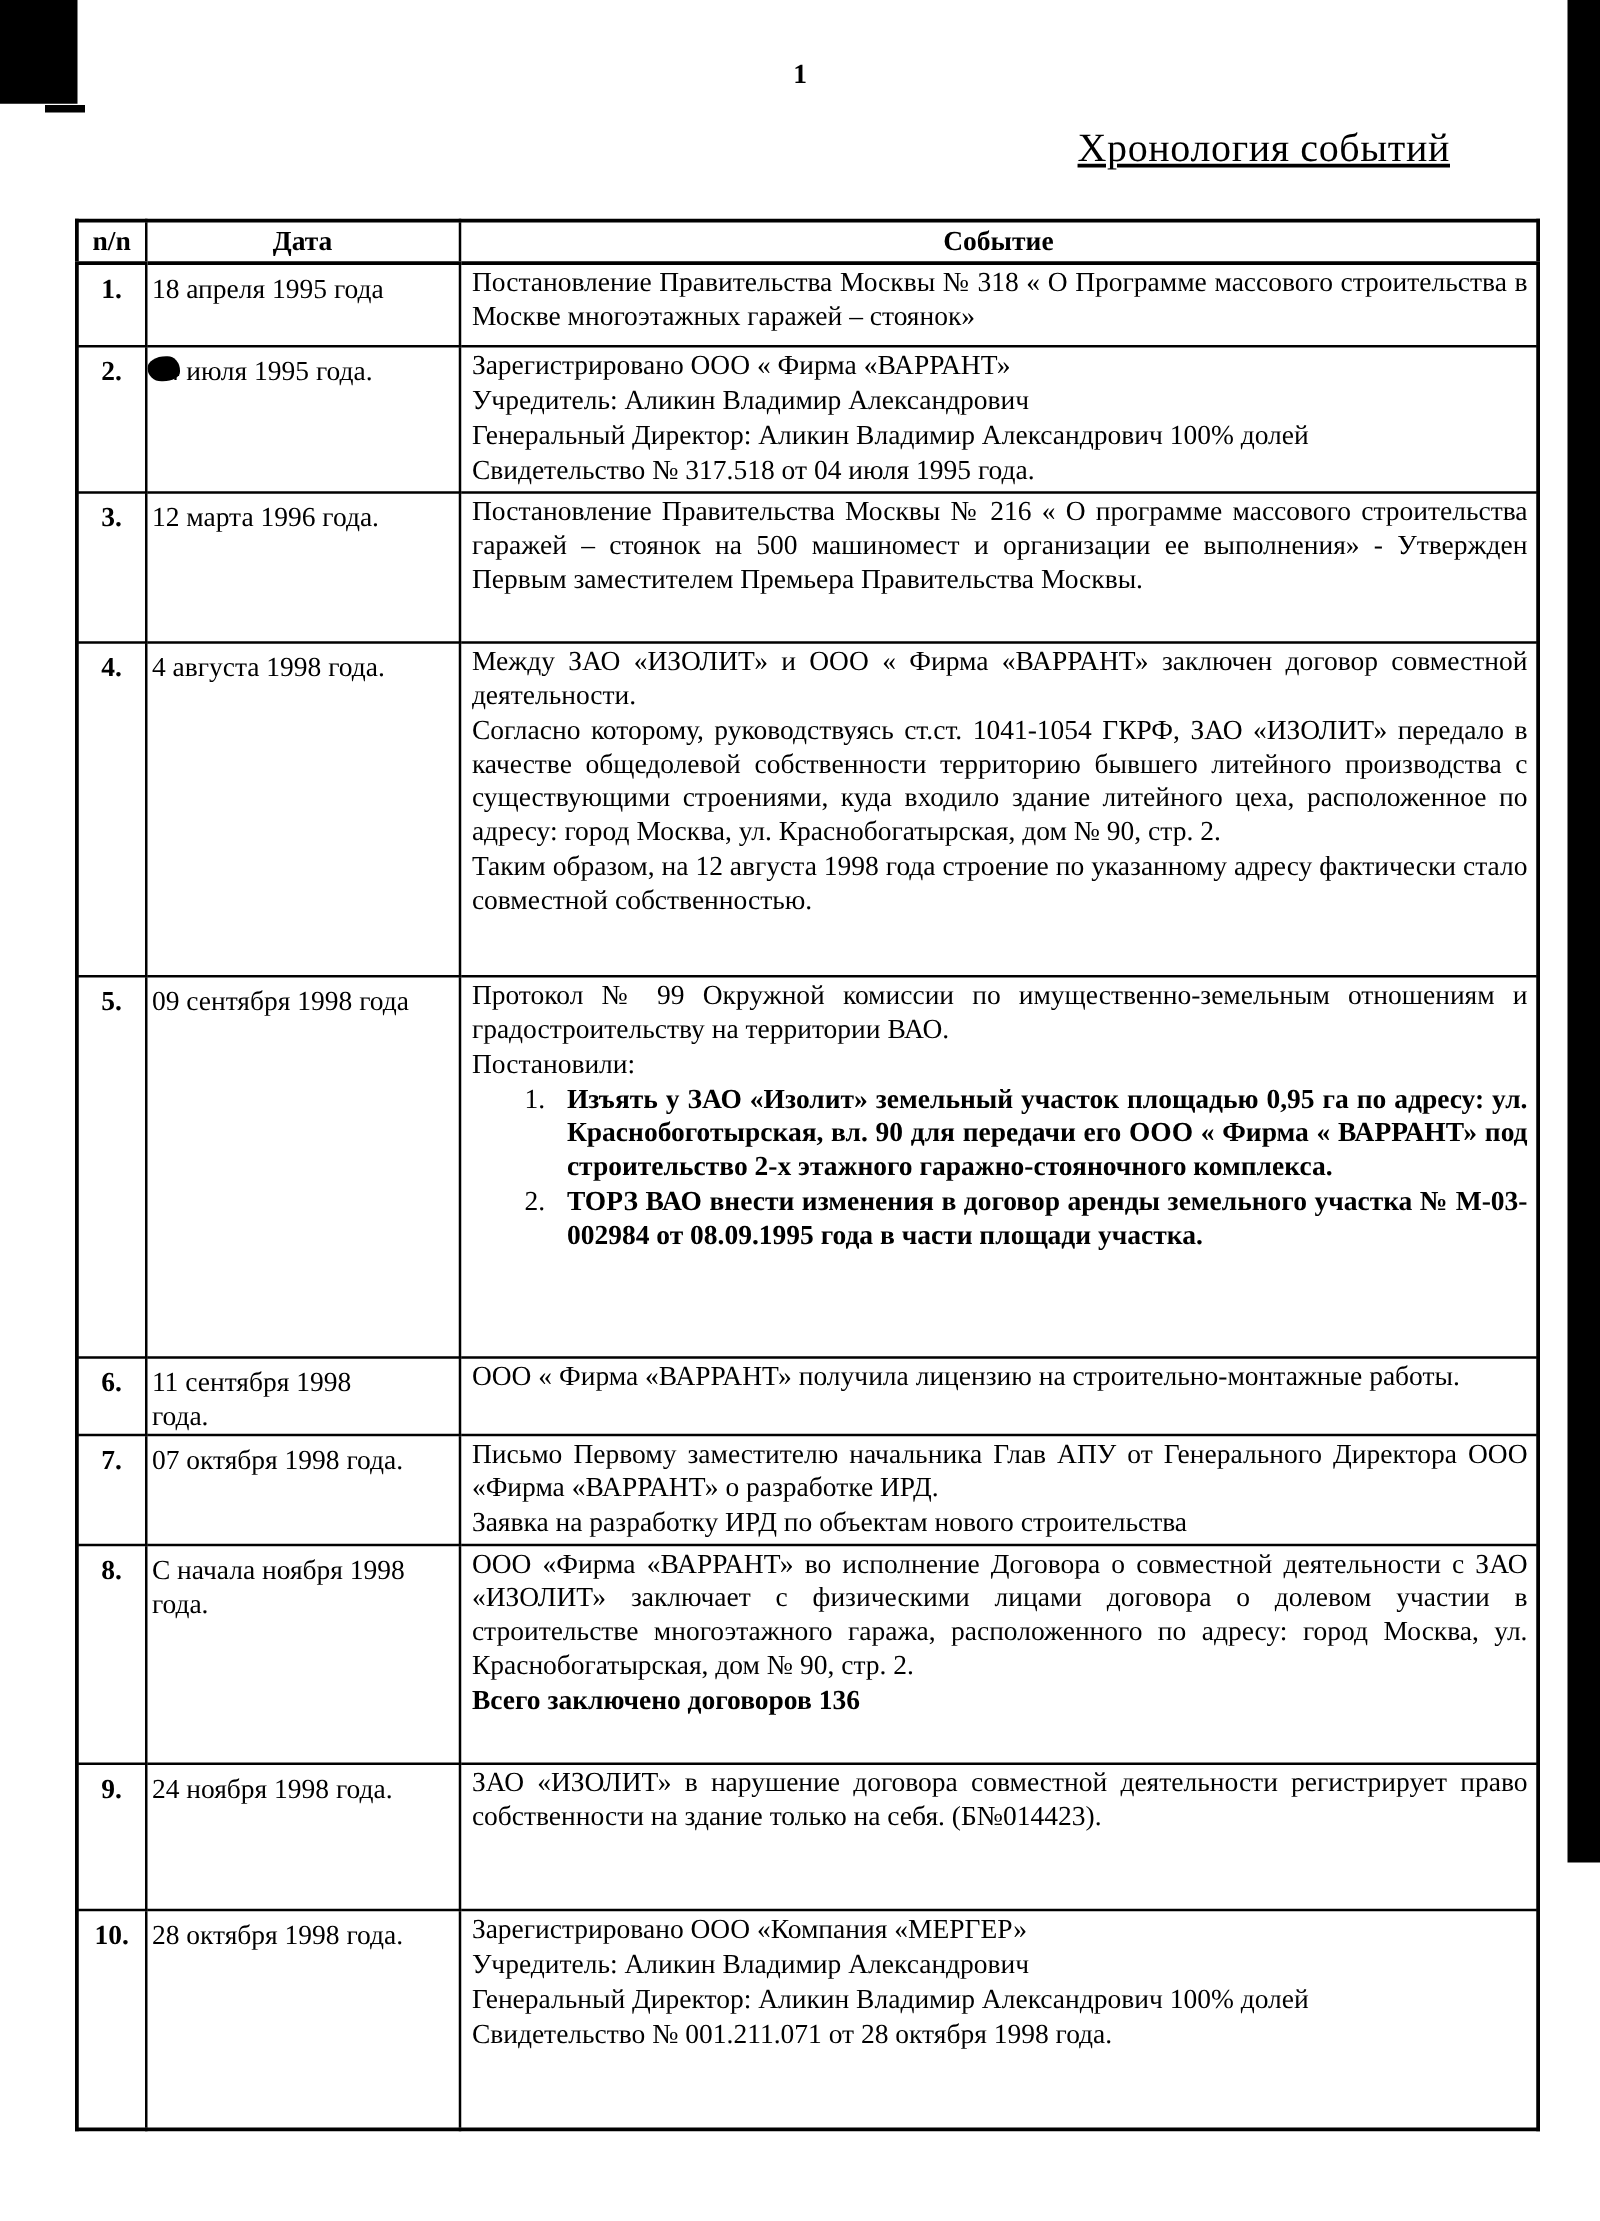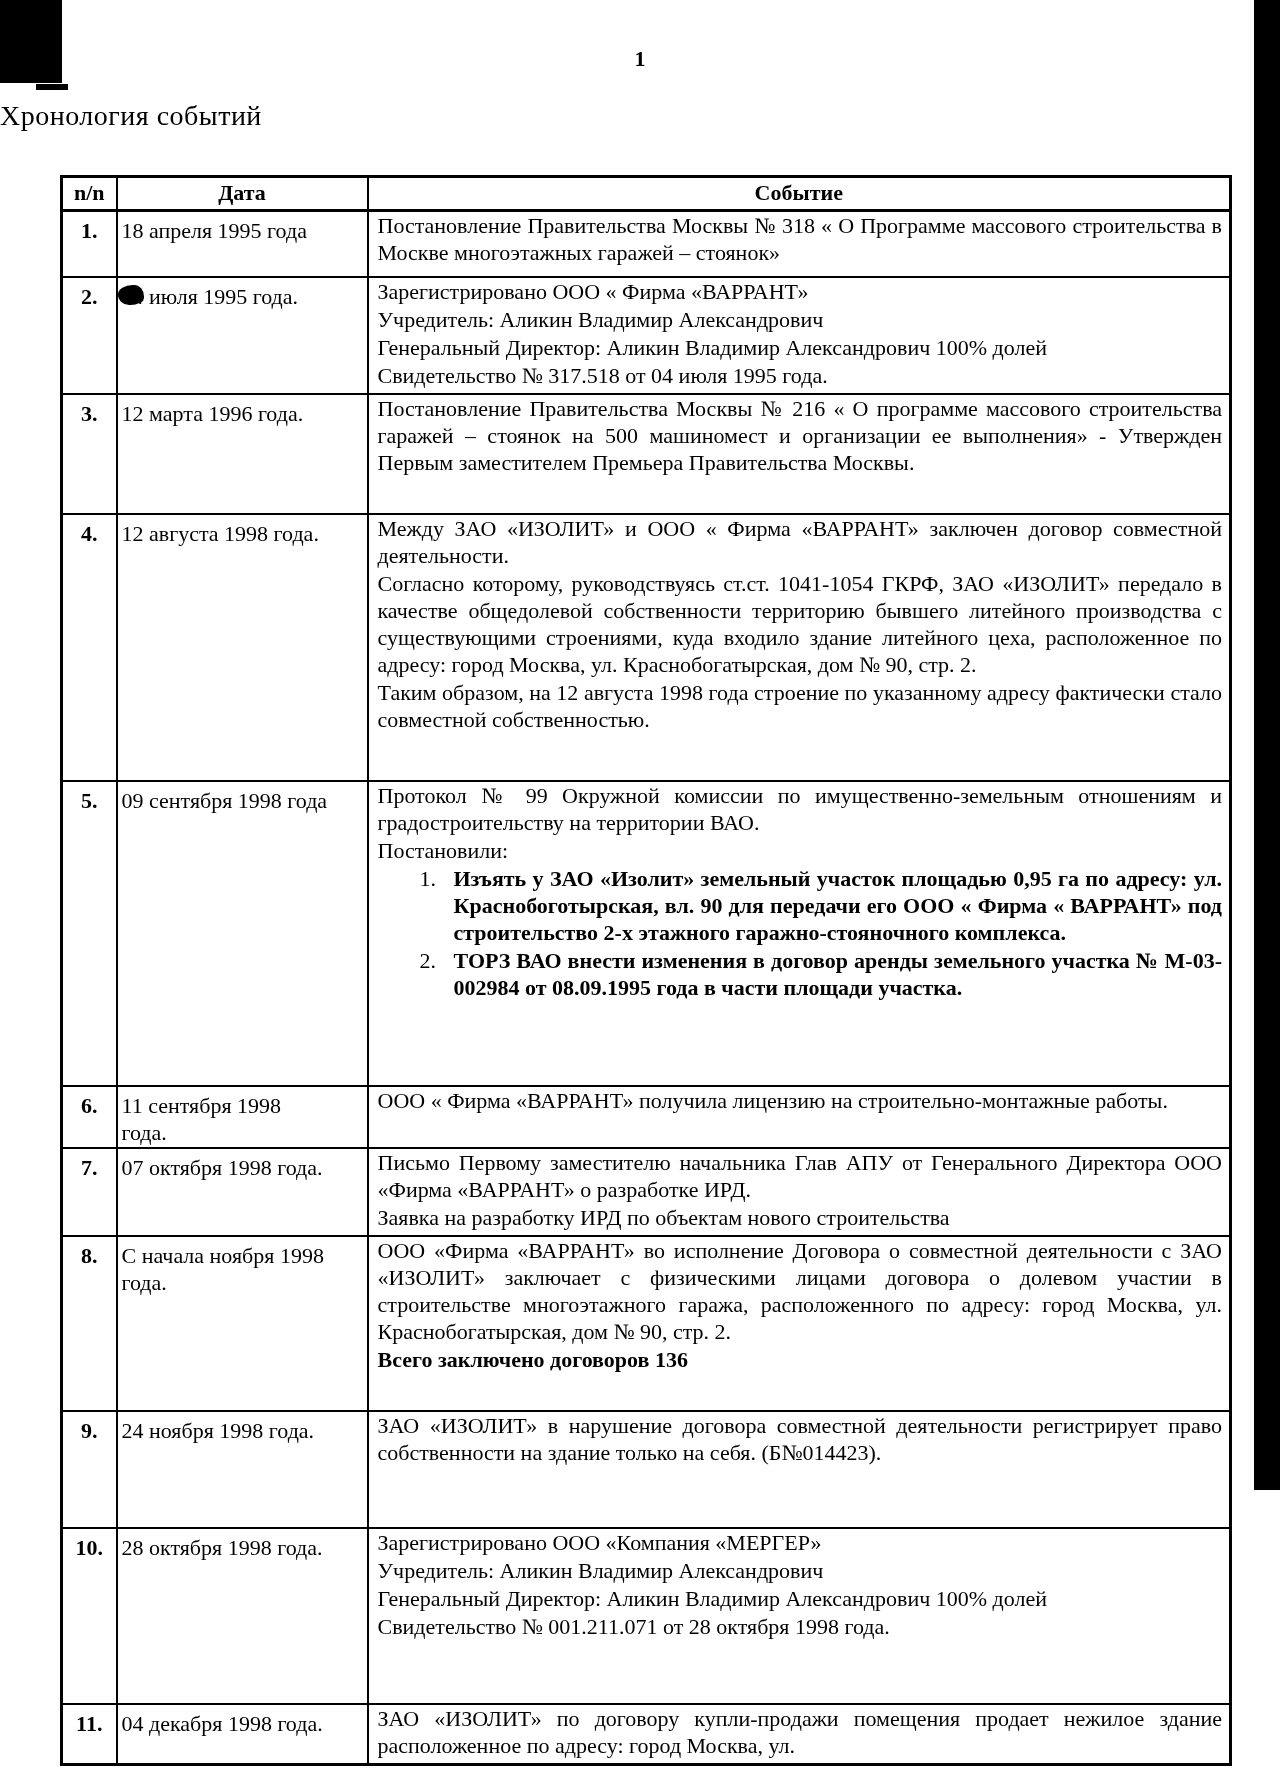--- a/index.html
+++ b/index.html
@@ -8,21 +8,21 @@
     background:#ffffff;color:#000;
     font-family:"Liberation Serif","DejaVu Serif",serif;
     position:relative;overflow:hidden;
   }
   .page-number{
     position:absolute;top:46px;left:0;width:1280px;
     text-align:center;font-weight:bold;font-size:22px;
   }
   .doc-title{
     position:absolute;top:100px;left:0;width:1160px;
-    text-align:left;font-size:28px;letter-spacing:0.5px;
+    text-align:right;font-size:32px;letter-spacing:0.5px;text-decoration:underline;
   }
   table.chrono{
     position:absolute;top:175px;left:60px;width:1169px;
     border-collapse:collapse;table-layout:fixed;
     font-size:22px;line-height:27px;
     border:3px solid #000;
   }
   .chrono th,.chrono td{border:2px solid #000;vertical-align:top;overflow:hidden;}
   .chrono thead th{
     font-weight:bold;text-align:center;height:30px;
@@ -106,21 +106,21 @@
       </tr>
       <tr>
         <td class="num">3.</td>
         <td class="date">12 марта 1996 года.</td>
         <td class="event">
           <p>Постановление Правительства Москвы № 216 « О программе массового строительства гаражей – стоянок на 500 машиномест и организации ее выполнения» - Утвержден Первым заместителем Премьера Правительства Москвы.</p>
         </td>
       </tr>
       <tr>
         <td class="num">4.</td>
-        <td class="date">12 августа 1998 года.</td>
+        <td class="date">4 августа 1998 года.</td>
         <td class="event">
           <p>Между ЗАО «ИЗОЛИТ» и ООО « Фирма «ВАРРАНТ» заключен договор совместной деятельности.</p>
           <p>Согласно которому, руководствуясь ст.ст. 1041-1054 ГКРФ, ЗАО «ИЗОЛИТ» передало в качестве общедолевой собственности территорию бывшего литейного производства с существующими строениями, куда входило здание литейного цеха, расположенное по адресу: город Москва, ул. Краснобогатырская, дом № 90, стр. 2.</p>
           <p>Таким образом, на 12 августа 1998 года строение по указанному адресу фактически стало совместной собственностью.</p>
         </td>
       </tr>
       <tr>
         <td class="num">5.</td>
         <td class="date">09 сентября 1998 года</td>
         <td class="event">
@@ -171,21 +171,14 @@
       <tr>
         <td class="num">10.</td>
         <td class="date">28 октября 1998 года.</td>
         <td class="event">
           <p>Зарегистрировано ООО «Компания «МЕРГЕР»</p>
           <p>Учредитель: Аликин Владимир Александрович</p>
           <p>Генеральный Директор: Аликин Владимир Александрович 100% долей</p>
           <p>Свидетельство № 001.211.071 от  28 октября 1998 года.</p>
         </td>
       </tr>
-      <tr>
-        <td class="num">11.</td>
-        <td class="date">04 декабря 1998 года.</td>
-        <td class="event">
-          <p>ЗАО «ИЗОЛИТ» по договору купли-продажи помещения продает нежилое здание расположенное по адресу: город Москва, ул.</p>
-        </td>
-      </tr>
     </tbody>
 </table>
 
 </body></html>

